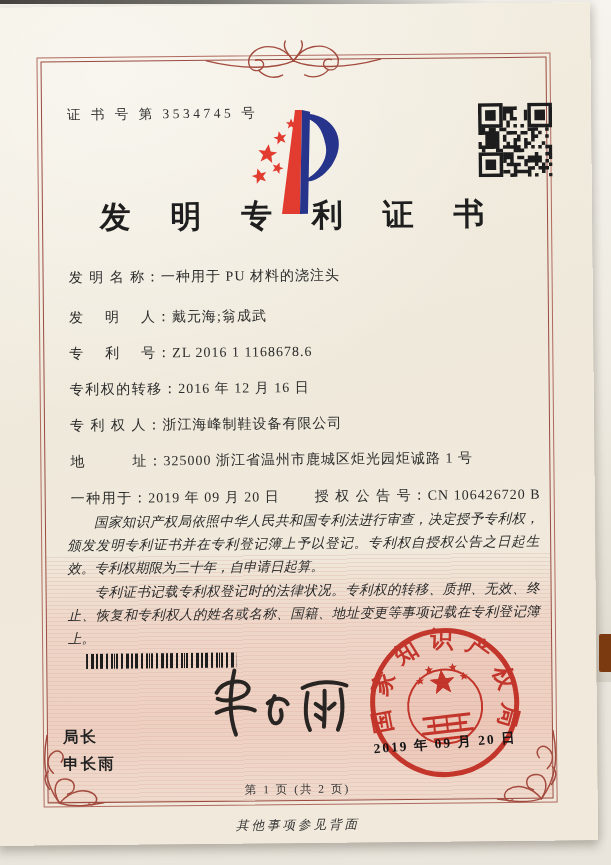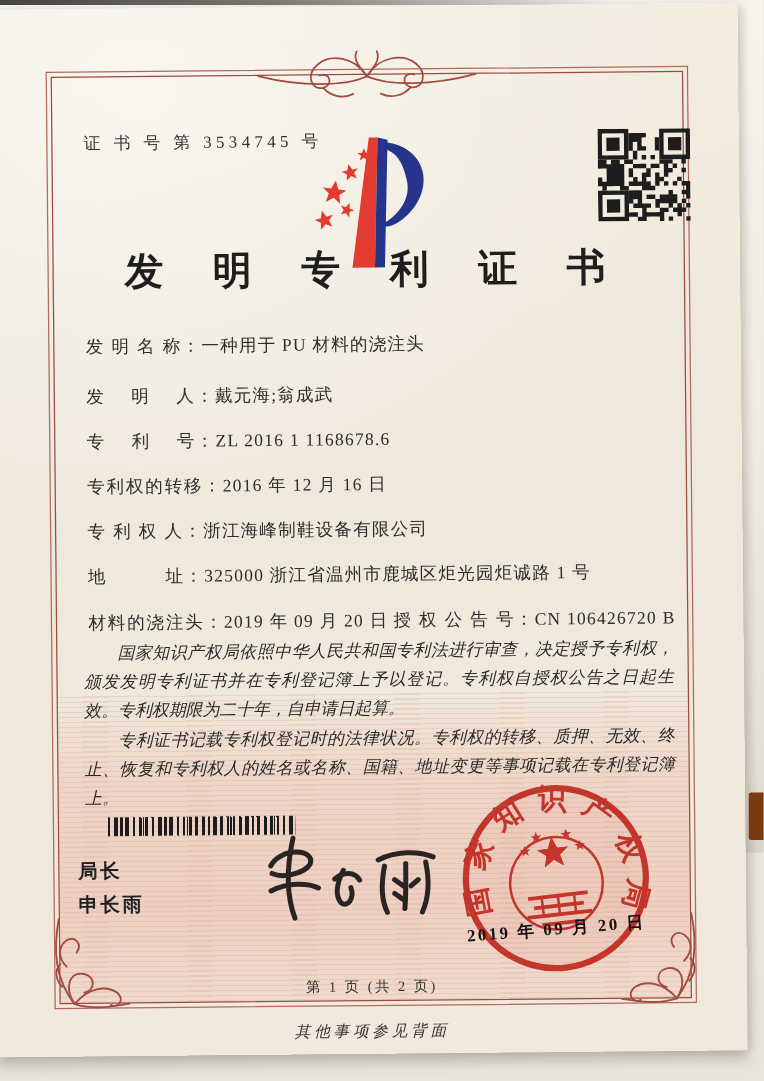--- a/index.html
+++ b/index.html
@@ -34,21 +34,21 @@
   .row .lab{letter-spacing:1.5px;}
   .r1{top:262px}.r2{top:302px}.r3{top:338px}.r4{top:374px}.r5{top:410px}.r6{top:446px}.r7{top:483px}
   .grant2{position:absolute;left:244px;top:0;}
   .legal{position:absolute;left:72px;right:56px;top:504px;z-index:2;
     font-size:13.5px;line-height:1.72;color:#2b2b2b;text-align:justify;font-style:italic;}
   .legal p{margin:0;text-indent:2em;}
   .barcode{position:absolute;left:90px;top:647px;width:150px;height:15px;z-index:2;
     background:
       repeating-linear-gradient(90deg,#1c1c1c 0 2px,rgba(0,0,0,0) 2px 5px),
       repeating-linear-gradient(90deg,#1c1c1c 0 1px,rgba(0,0,0,0) 1px 7px);}
-  .signer{position:absolute;left:66px;top:677px;z-index:2;font-size:15.5px;font-weight:700;
+  .signer{position:absolute;left:66px;top:716px;z-index:2;font-size:15.5px;font-weight:700;
     letter-spacing:2px;line-height:1.75;color:#222;}
   .signature{position:absolute;left:208px;top:655px;z-index:3;}
   .seal{position:absolute;left:362px;top:613px;z-index:2;transform:rotate(-6deg);mix-blend-mode:multiply;opacity:.94;}
   .seal-date{position:absolute;left:362px;top:731px;width:172px;z-index:3;text-align:center;
     font-size:13.5px;font-weight:700;letter-spacing:2px;color:#141414;transform:rotate(-4deg);}
   .page-line{position:absolute;left:0;right:0;top:777px;z-index:2;text-align:center;
     font-size:11.5px;letter-spacing:2px;color:#333;}
   .back-note{position:absolute;left:0;right:0;top:812px;z-index:2;text-align:center;
     font-size:12.5px;letter-spacing:3px;color:#343434;font-style:italic;}
 </style>
@@ -128,21 +128,21 @@
     <div class="title">发 明 专 利 证 书</div>
 
     <div class="row r1"><span class="lab">发 明 名 称：</span><span>一种用于 PU 材料的浇注头</span></div>
     <div class="row r2"><span class="lab">发　 明　 人：</span><span>戴元海;翁成武</span></div>
     <div class="row r3"><span class="lab">专　 利　 号：</span><span>ZL 2016 1 1168678.6</span></div>
     <div class="row r4"><span class="lab">专利权的转移：</span><span>2016 年 12 月 16 日</span></div>
     <div class="row r5"><span class="lab">专 利 权 人：</span><span>浙江海峰制鞋设备有限公司</span></div>
     <div class="row r6"><span class="lab">地　　　址：</span><span>325000 浙江省温州市鹿城区炬光园炬诚路 1 号</span></div>
 
     <div class="row r7">
-      <span class="lab">材料的浇注头：</span><span>2019 年 09 月 20 日</span>
+      <span class="lab">一种用于：</span><span>2019 年 09 月 20 日</span>
       <span class="grant2"><span class="lab">授 权 公 告 号：</span><span>CN 106426720 B</span></span>
     </div>
 
     <div class="legal">
       <p>国家知识产权局依照中华人民共和国专利法进行审查，决定授予专利权，颁发发明专利证书并在专利登记簿上予以登记。专利权自授权公告之日起生效。专利权期限为二十年，自申请日起算。</p>
       <p>专利证书记载专利权登记时的法律状况。专利权的转移、质押、无效、终止、恢复和专利权人的姓名或名称、国籍、地址变更等事项记载在专利登记簿上。</p>
     </div>
 
     <div class="barcode"></div>
 

